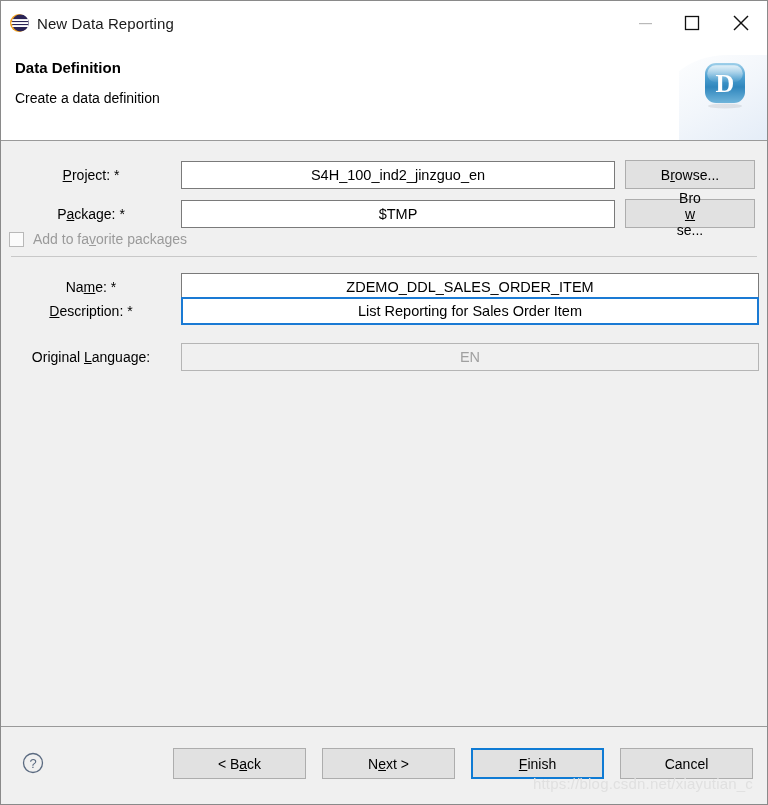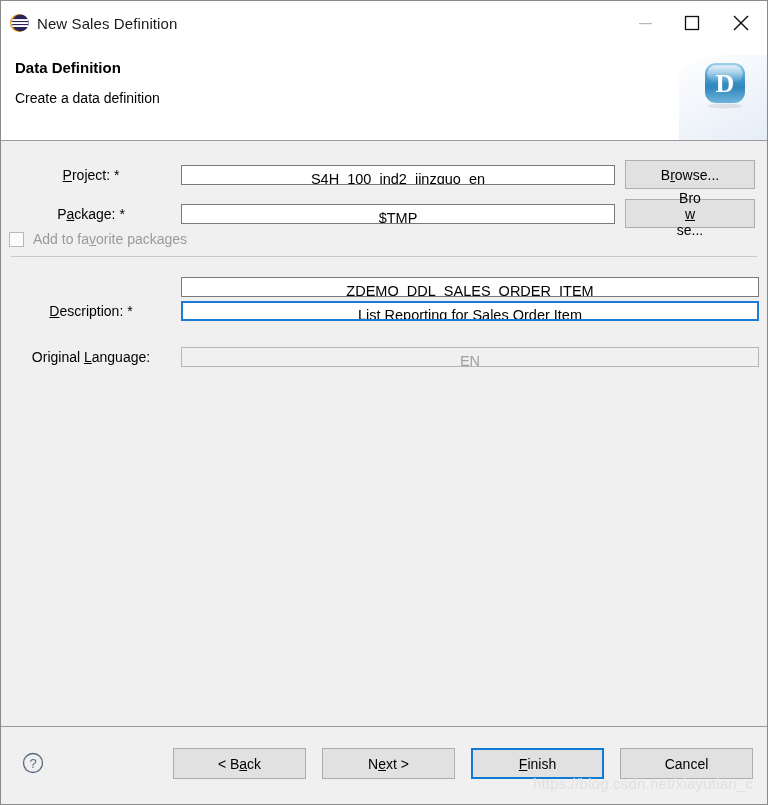--- a/index.html
+++ b/index.html
@@ -137,21 +137,21 @@
     flex: 0 0 166px;
     padding-left: 14px;
     box-sizing: border-box;
     font-size: 14px;
     color: #000000;
     white-space: nowrap;
   }
   u { text-decoration: underline; }
 
   .textbox {
-    height: 20px;
+    height: 28px;
     box-sizing: border-box;
     border: 1px solid #7a7a7a;
     background: #ffffff;
     font-family: "Liberation Sans", sans-serif;
     font-size: 14.5px;
     color: #000000;
     padding: 0 5px;
     line-height: 26px;
     white-space: nowrap;
     overflow: hidden;
@@ -268,21 +268,21 @@
   <div class="titlebar">
     <span class="app-icon">
       <svg width="20" height="20" viewBox="0 0 20 20">
         <circle cx="10" cy="10" r="9" fill="#f0a020"></circle>
         <circle cx="11.4" cy="10" r="8.4" fill="#2b2456"></circle>
         <rect x="3.2" y="6.1" width="16" height="1.9" fill="#ffffff"></rect>
         <rect x="2.3" y="9.1" width="17" height="1.9" fill="#ffffff"></rect>
         <rect x="3.2" y="12.1" width="16" height="1.9" fill="#ffffff"></rect>
       </svg>
     </span>
-    <span class="title-text">New Sales Definition</span>
+    <span class="title-text">New Data Reporting</span>
 
     <div class="win-controls">
       <div class="win-btn">
         <svg width="18" height="12" viewBox="0 0 18 12">
           <rect x="2" y="6" width="13" height="1.2" fill="#b9b9b9"></rect>
         </svg>
       </div>
       <div class="win-btn">
         <svg width="18" height="18" viewBox="0 0 18 18">
           <rect x="2.5" y="2.5" width="13" height="13" fill="none" stroke="#111111" stroke-width="1.3"></rect>
@@ -349,20 +349,21 @@
       </div>
 
     <div class="checkrow" style="top:88px;">
       <div class="checkbox"></div>
       <div class="lbl"><span>Add to fa</span><u>v</u><span>orite packages</span></div>
     </div>
 
     <div class="separator" style="top:115px;"></div>
 
     <div class="field-row" style="top:132px;">
+      <div class="field-label"><span>Na</span><u>m</u><span>e: *</span></div>
       <div class="textbox" style="position:absolute; left:180px; width:578px;">ZDEMO_DDL_SALES_ORDER_ITEM</div>
     </div>
 
     <div class="field-row" style="top:156px;">
       <div class="field-label"><span></span><u>D</u><span>escription: *</span></div>
       <div class="textbox focused" style="position:absolute; left:180px; width:578px;">List Reporting for Sales Order Item</div>
     </div>
 
     <div class="field-row" style="top:202px;">
       <div class="field-label"><span>Original </span><u>L</u><span>anguage:</span></div>

